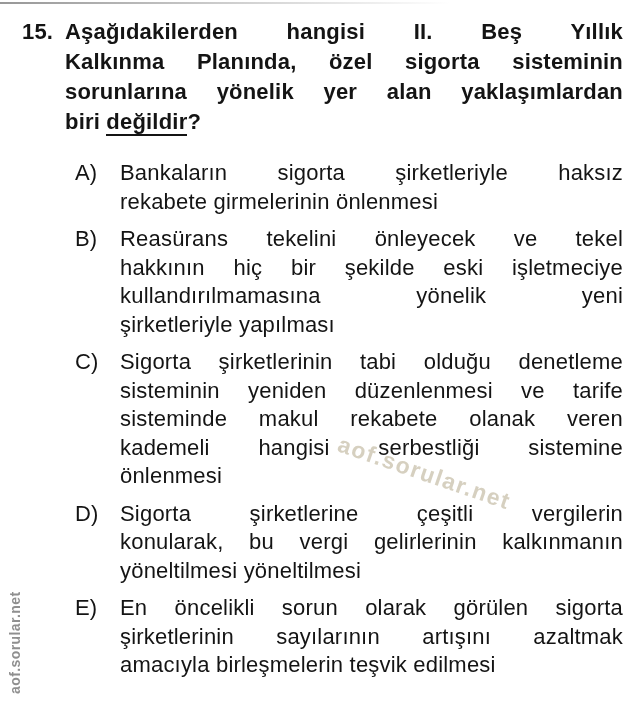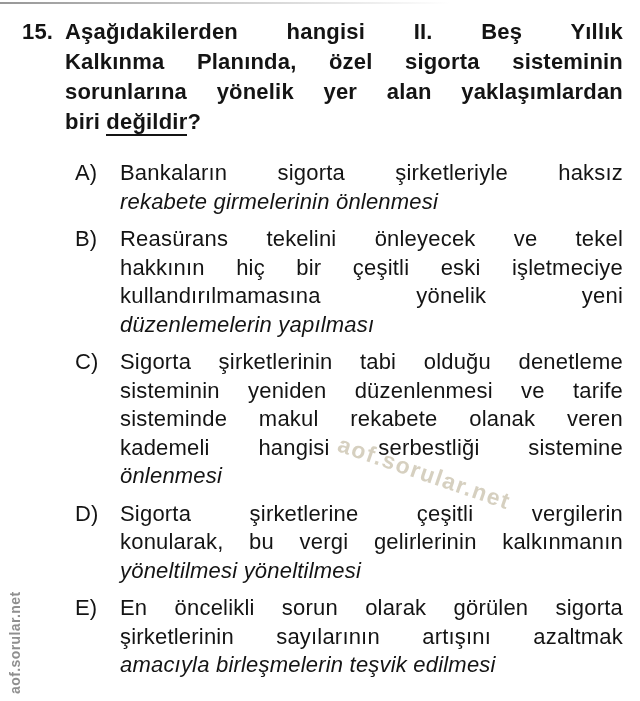--- a/index.html
+++ b/index.html
@@ -82,21 +82,20 @@
     flex: 0 0 503px;
     width: 503px;
   }
   .oline {
     text-align: justify;
     text-align-last: justify;
   }
   .oline.last {
     text-align: justify;
     text-align-last: left;
-    font-style: italic;
   }
   
   .wm-left {
     position: absolute;
     left: 7px;
     top: 694px;
     transform: rotate(-90deg);
     transform-origin: 0 0;
     font-size: 14px;
     font-weight: bold;
@@ -141,23 +140,23 @@
       <div class="letter">A)</div>
       <div class="otext">
         <div class="oline">Bankaların sigorta şirketleriyle haksız</div>
         <div class="oline last">rekabete girmelerinin önlenmesi</div>
       </div>
     </div>
     <div class="option">
       <div class="letter">B)</div>
       <div class="otext">
         <div class="oline">Reasürans tekelini önleyecek ve tekel</div>
-        <div class="oline">hakkının hiç bir çeşitli eski işletmeciye</div>
+        <div class="oline">hakkının hiç bir şekilde eski işletmeciye</div>
         <div class="oline">kullandırılmamasına yönelik yeni</div>
-        <div class="oline last">düzenlemelerin yapılması</div>
+        <div class="oline last">şirketleriyle yapılması</div>
       </div>
     </div>
     <div class="option">
       <div class="letter">C)</div>
       <div class="otext">
         <div class="oline">Sigorta şirketlerinin tabi olduğu denetleme</div>
         <div class="oline">sisteminin yeniden düzenlenmesi ve tarife</div>
         <div class="oline">sisteminde makul rekabete olanak veren</div>
         <div class="oline">kademeli hangisi serbestliği sistemine</div>
         <div class="oline last">önlenmesi</div>

